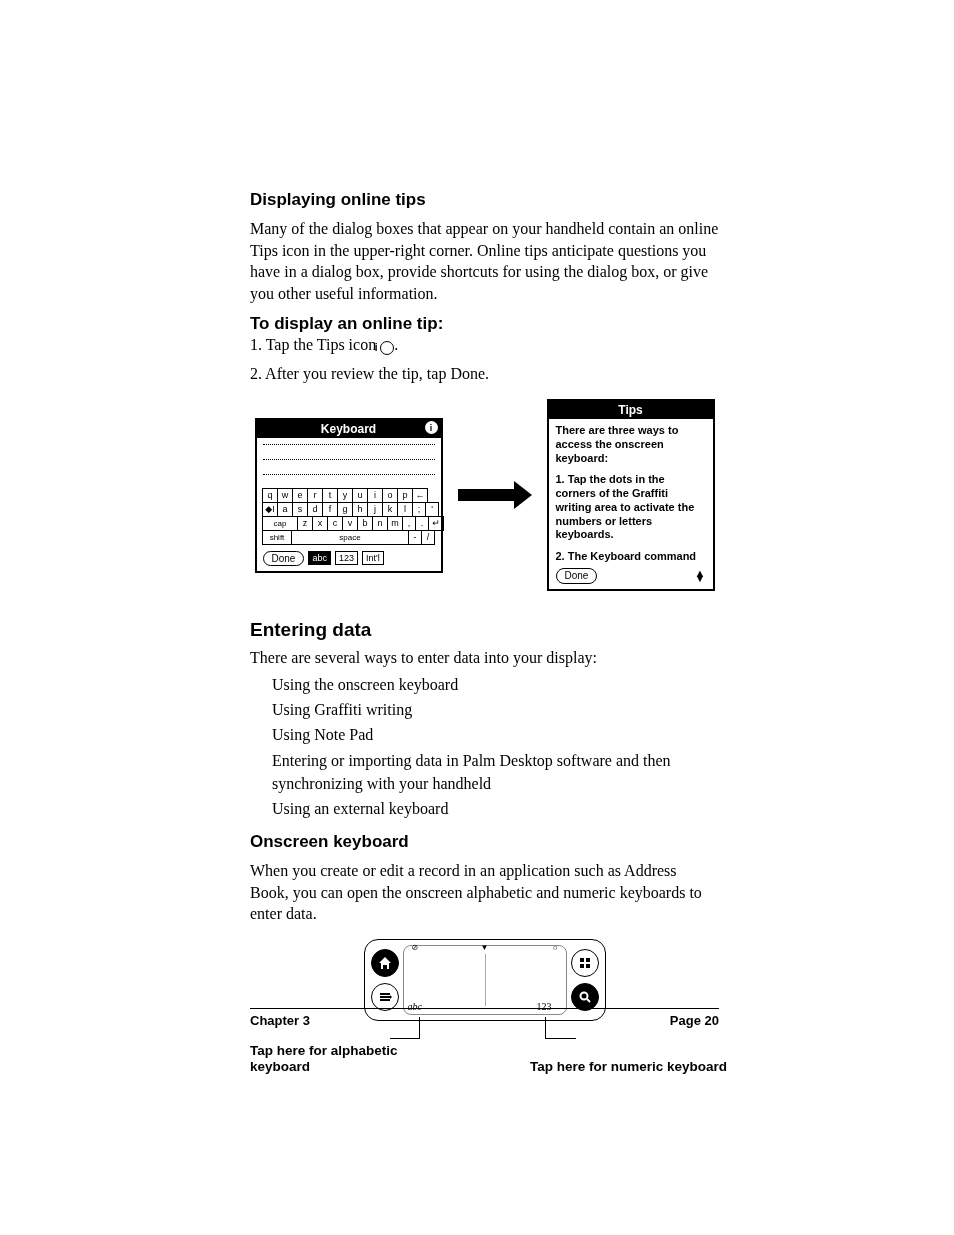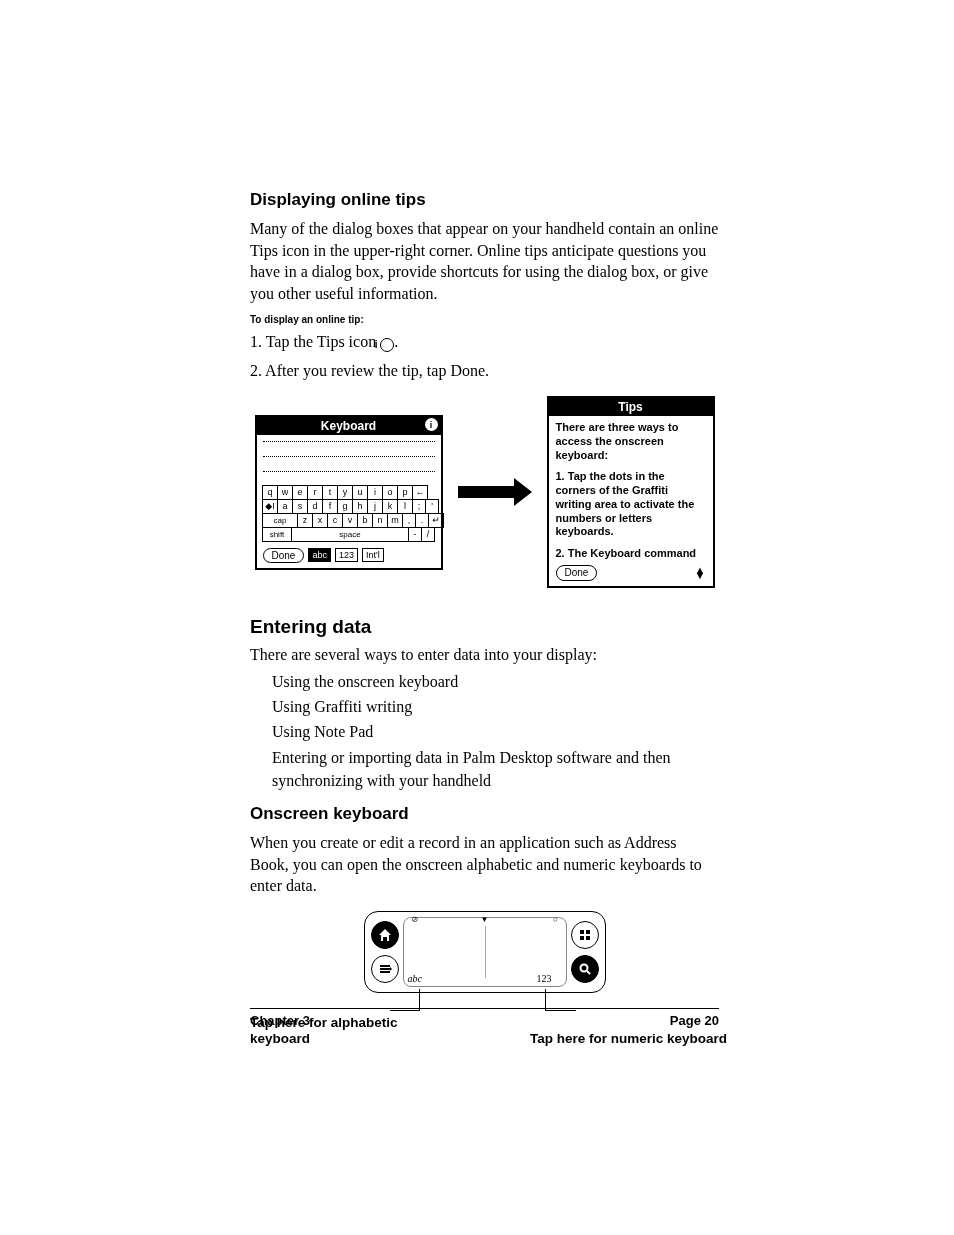--- a/index.html
+++ b/index.html
@@ -32,23 +32,23 @@
   margin-bottom: 6px;
 }
 .body-text {
   font-size: 16px;
   line-height: 1.35;
   margin-bottom: 10px;
 }
 .sub-head {
   font-family: Arial, Helvetica, sans-serif;
   font-weight: bold;
-  font-size: 10px;
+  font-size: 17px;
   margin-top: 6px;
-  margin-bottom: 6px;
+  margin-bottom: 0;
 }
 .ol-item {
   font-size: 16px;
   line-height: 1.4;
   margin-bottom: 6px;
   padding-left: 22px;
   text-indent: -22px;
 }
 .info-icon {
   display: inline-block;
@@ -458,20 +458,21 @@
     </div>
   </div>
 
   <h2>Entering data</h2>
   <p class="body-text" style="margin-bottom:4px">There are several ways to enter data into your display:</p>
   <div class="bullet-list">
     <p class="bullet-item">Using the onscreen keyboard</p>
     <p class="bullet-item">Using Graffiti writing</p>
     <p class="bullet-item">Using Note Pad</p>
     <p class="bullet-item">Entering or importing data in Palm Desktop software and then synchronizing with your handheld</p>
+    <p class="bullet-item">Using an external keyboard</p>
   </div>
 
   <h3>Onscreen keyboard</h3>
   <p class="body-text">When you create or edit a record in an application such as Address Book, you can open the onscreen alphabetic and numeric keyboards to enter data.</p>
 
   <div class="graffiti-wrap">
     <div class="graffiti">
       <div class="graffiti-box">
         <div class="gcol">
           <div class="gicon black">

